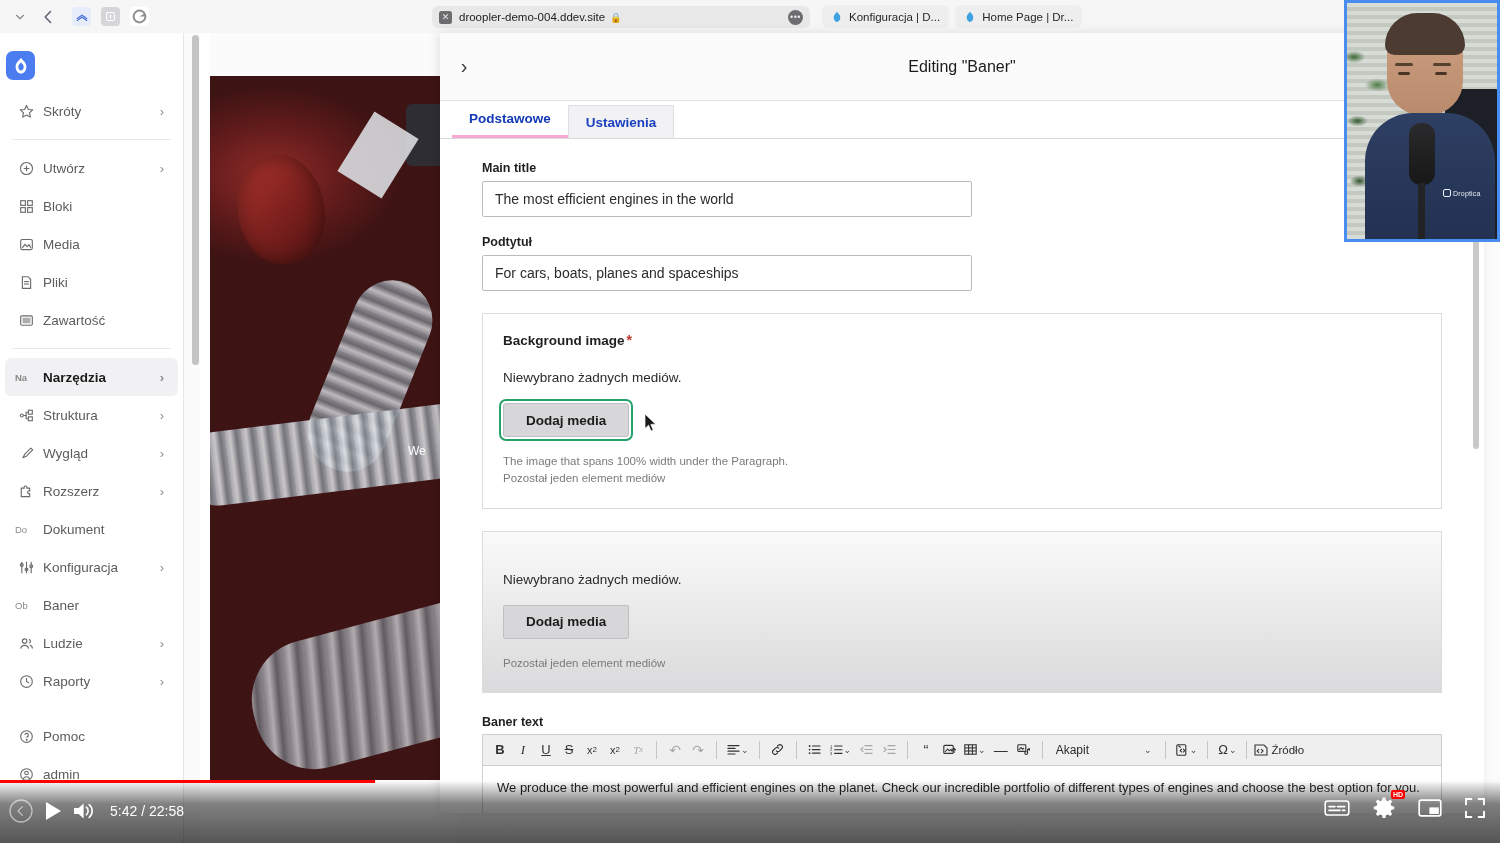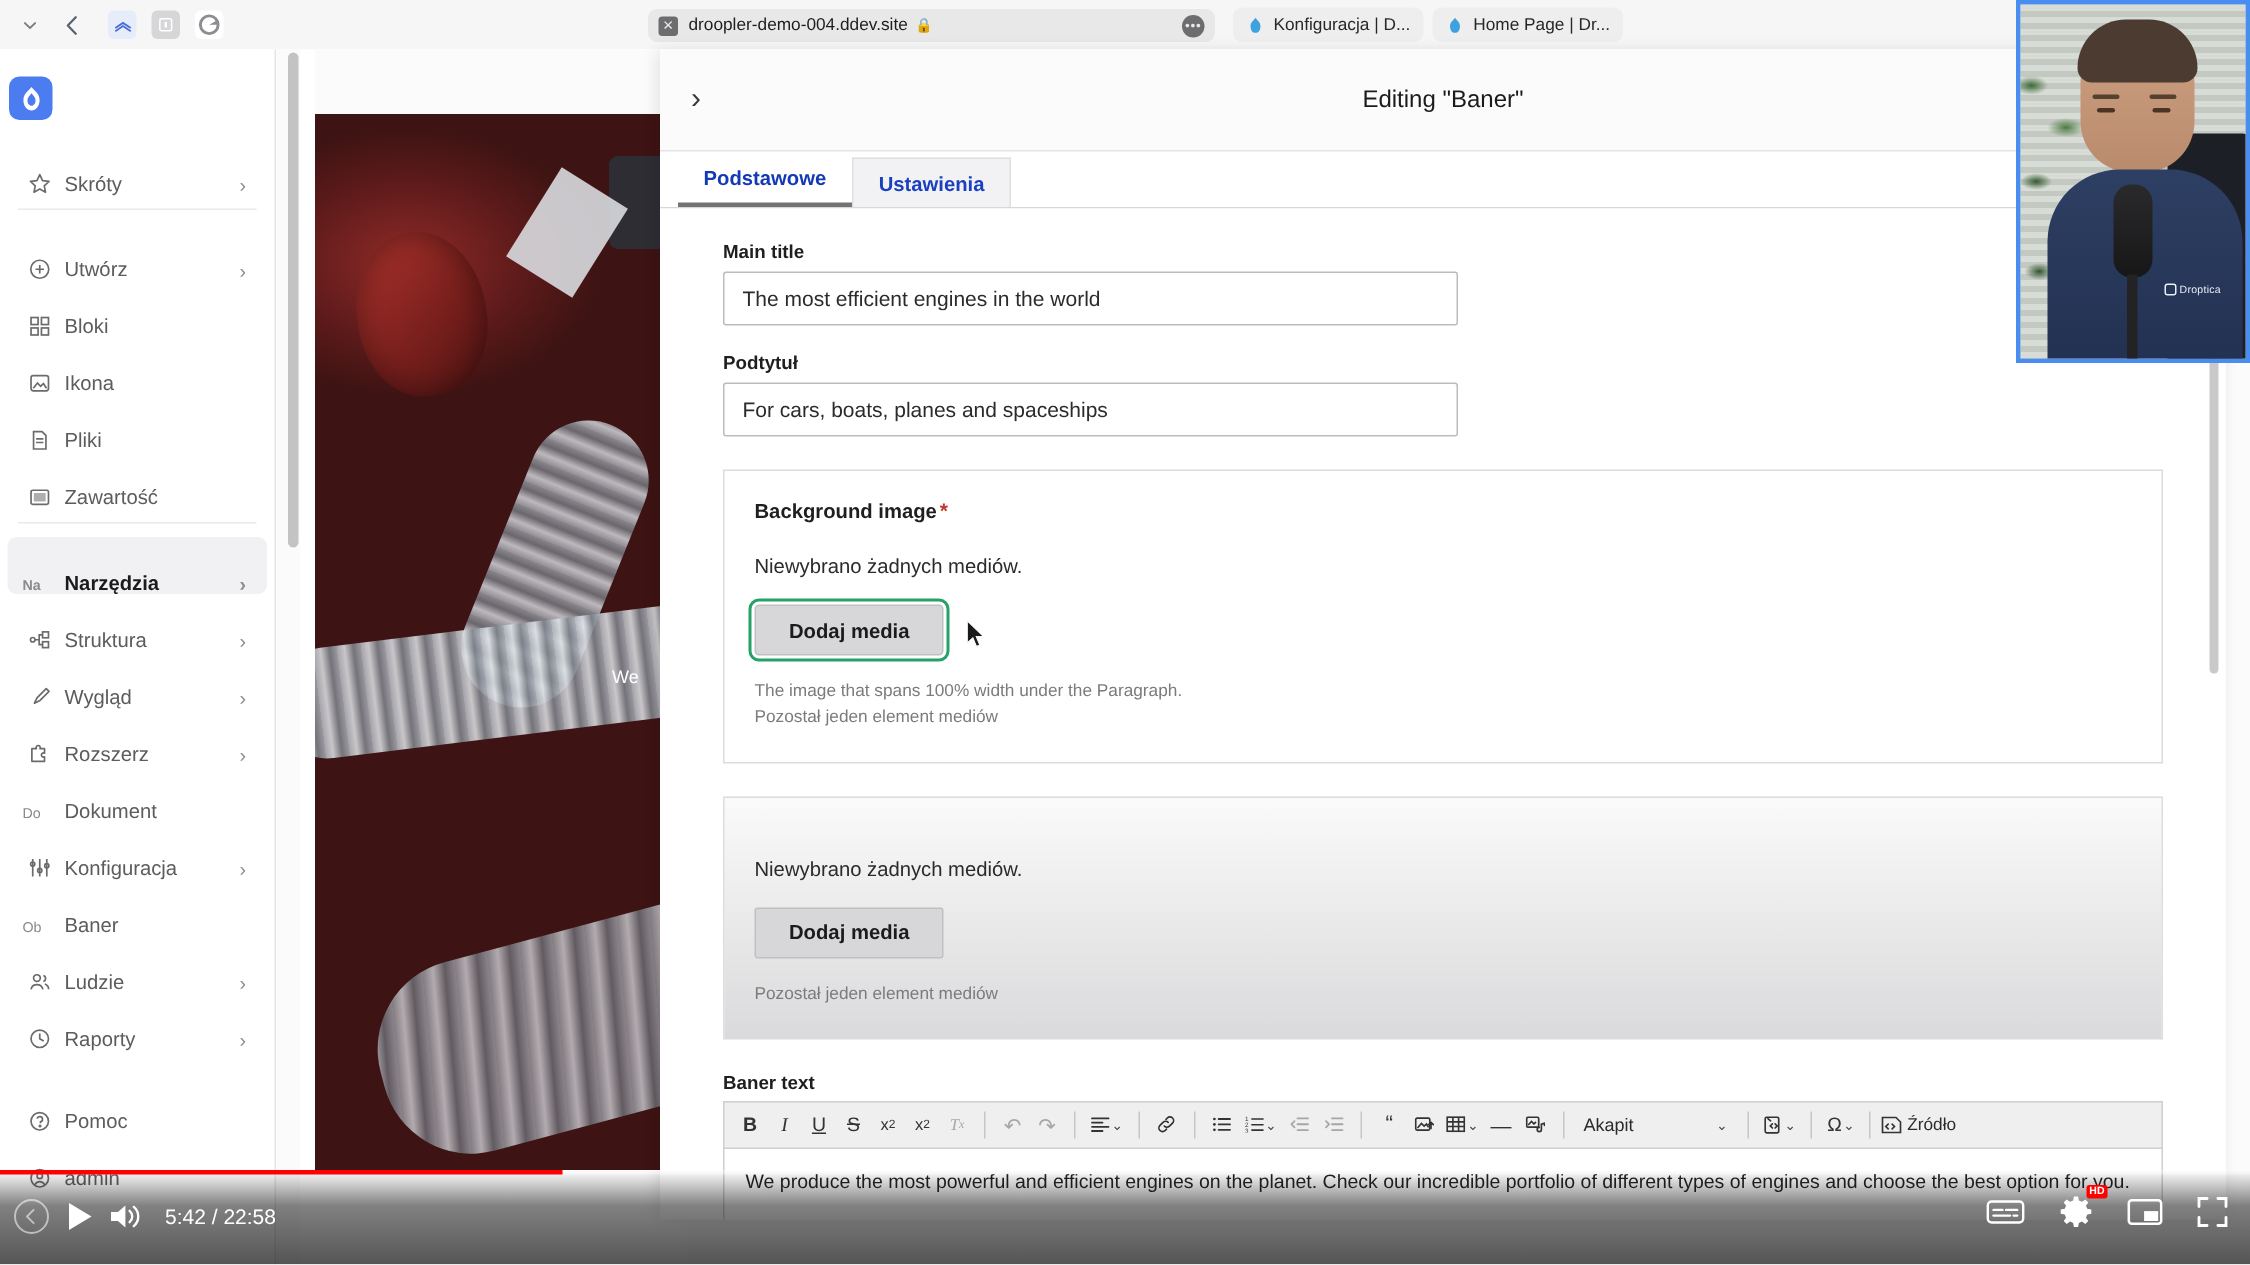--- a/index.html
+++ b/index.html
@@ -67,21 +67,21 @@
     overflow: hidden;
   }
   .drupal-logo {
     width: 29px; height: 29px; border-radius: 7px; background: #4b7df0;
     margin: 18px 0 0 6px; display: flex; align-items: center; justify-content: center;
   }
   .drupal-logo svg { width: 16px; height: 18px; }
   .menu { margin-top: 12px; }
   .menu-sep { height: 1px; background: #e9e9e9; margin: 9px 12px; }
   .menu-item {
-    display: flex; align-items: flex-end; height: 38px; padding: 0 14px 0 10px;
+    display: flex; align-items: center; height: 38px; padding: 0 14px 0 10px;
     font-size: 13.5px; color: #5c5c5c; border-radius: 6px; margin: 0 5px;
   }
   .menu-item.active { background: #f1f1f3; color: #1b1b1b; font-weight: 600; }
   .menu-item .mi-icon {
     width: 22px; flex: 0 0 auto; display: flex; align-items: center; justify-content: center;
     color: #6b6b6b;
   }
   .menu-item .mi-icon svg { width: 15px; height: 15px; }
   .menu-item .mi-alt {
     width: 22px; flex: 0 0 auto; font-size: 9.5px; color: #8a8a8a; text-align: left;
@@ -174,21 +174,21 @@
   }
   .tabs {
     height: 38px; border-bottom: 1px solid #d8d8d8; background: #fff;
     display: flex; align-items: flex-end; padding-left: 12px;
   }
   .tab-item {
     height: 37px; padding: 0 17px; display: flex; align-items: center;
     font-size: 13.5px; font-weight: bold; color: #1a3fbf;
   }
   .tab-item.selected {
-    background: #fff; border-bottom: 3px solid #737373; color: #133ab5;
+    background: #fff; border-bottom: 3px solid #f9a8d4; color: #133ab5;
   }
   .tab-item.idle { background: #f2f2f4; border: 1px solid #e0e0e2; border-bottom: none; height: 33px; }
 
   .modal-body {
     position: relative; height: 674px; overflow: hidden; padding: 22px 0 0 0;
     background: #fff;
   }
   .modal-scroll-thumb {
     position: absolute; right: 5px; top: 10px; width: 6px; height: 300px;
     background: #c9c9c9; border-radius: 4px;
@@ -443,21 +443,21 @@
         <span class="mi-chev"></span>
       </div>
 
       <div class="menu-item">
         <span class="mi-icon">
           <svg viewBox="0 0 16 16" fill="none" stroke="currentColor" stroke-width="1.2">
             <rect x="1.8" y="2.6" width="12.4" height="10.8" rx="1.6"></rect>
             <polyline points="3.4,11.6 6.4,7.8 8.6,10.2 10.6,8.2 12.8,11.6"></polyline>
           </svg>
         </span>
-        <span class="mi-label">Ikona</span>
+        <span class="mi-label">Media</span>
         <span class="mi-chev"></span>
       </div>
 
       <div class="menu-item">
         <span class="mi-icon">
           <svg viewBox="0 0 16 16" fill="none" stroke="currentColor" stroke-width="1.2">
             <path d="M3.6 1.8 h6 l2.8 2.8 v9.6 h-8.8 z"></path>
               <polyline points="5.4,7 10.6,7"></polyline>
               <polyline points="5.4,9.6 10.6,9.6"></polyline>
           </svg>

